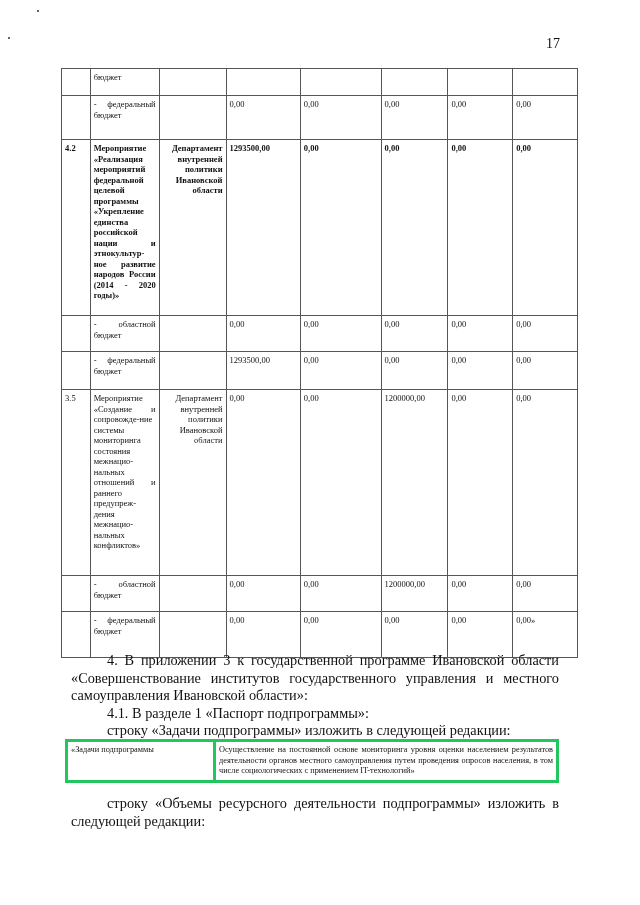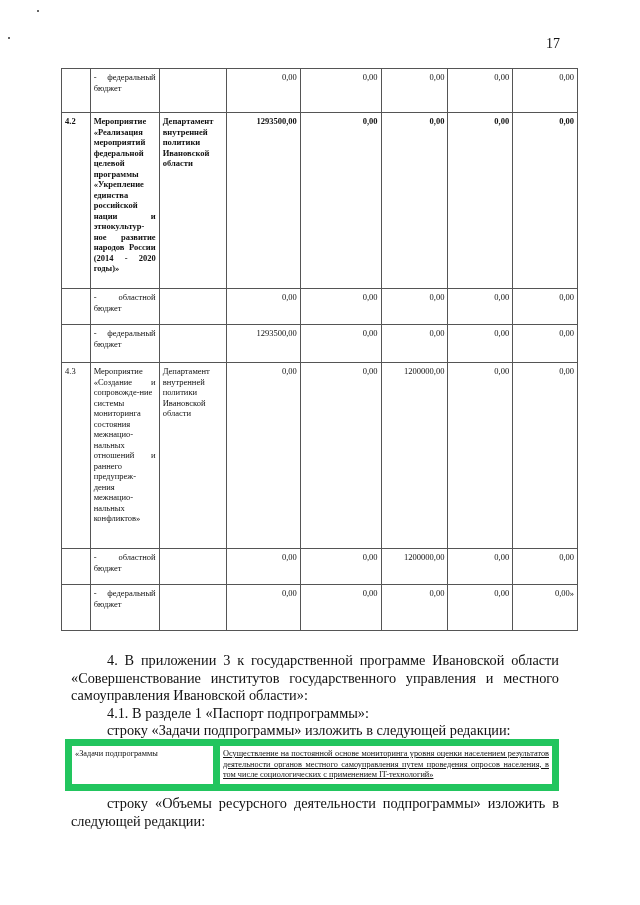--- a/index.html
+++ b/index.html
@@ -1,28 +1,28 @@
 <!DOCTYPE html>
 <html><head>
   <meta charset="utf-8">
   <style>
     html, body { margin: 0; padding: 0; background: #ffffff; }
     body { width: 640px; height: 905px; position: relative; overflow: hidden; font-family: "Liberation Serif", serif; color: #111; }
     .speck { position: absolute; width: 2px; height: 2px; background: #333; border-radius: 1px; }
     .page-num { position: absolute; left: 546px; top: 36px; font-size: 14px; text-align: right; }
     table.budget { position: absolute; left: 61px; top: 68px; border-collapse: collapse; table-layout: fixed; width: 517px; }
     table.budget td { border: 1px solid #555; font-size: 8.5px; line-height: 10.5px; vertical-align: top; padding: 3px 3px 2px 3px; }
-    table.budget td.num { text-align: right; }
+    table.budget td.num { text-align: left; }
     table.budget td.name { text-align: justify; }
-    table.budget td.dept { text-align: left; margin-left: 14px; }
+    table.budget td.dept { text-align: right; margin-left: 14px; }
     .para { position: absolute; left: 71px; width: 488px; font-size: 14.3px; line-height: 17.5px; text-align: justify; }
     .indent { text-indent: 36px; }
     table.tasks { position: absolute; left: 65px; top: 739px; border-collapse: collapse; table-layout: fixed; width: 494px; }
-    table.tasks td { border: 7px solid #22c55e; font-size: 8.3px; line-height: 10.6px; vertical-align: top; padding: 3px 3px; }
-    table.tasks td.val { text-align: justify; text-decoration: underline; }
+    table.tasks td { border: 3px solid #22c55e; font-size: 8.3px; line-height: 10.6px; vertical-align: top; padding: 3px 3px; }
+    table.tasks td.val { text-align: justify; }
   </style>
 </head>
 <body>
 
 <div class="speck" style="left:37px;top:10px;"></div>
 <div class="speck" style="left:8px;top:37px;"></div>
 
 <div class="page-num">17</div>
 
 <table class="budget">
@@ -30,20 +30,30 @@
     <col style="width:27px">
       <col style="width:65px">
       <col style="width:63px">
     <col style="width:70px">
       <col style="width:76px">
       <col style="width:63px">
       <col style="width:61px">
       <col style="width:61px">
   </colgroup>
   <tbody id="budget-body">
+      <tr style="height: 27px;">
+        <td></td>
+        <td class="name">бюджет</td>
+        <td class="dept"></td>
+        <td class="num"></td>
+        <td class="num"></td>
+        <td class="num"></td>
+        <td class="num"></td>
+        <td class="num"></td>
+      </tr>
       <tr style="height: 44px;">
         <td></td>
         <td class="name">- федеральный бюджет</td>
         <td class="dept"></td>
         <td class="num">0,00</td>
         <td class="num">0,00</td>
         <td class="num">0,00</td>
         <td class="num">0,00</td>
         <td class="num">0,00</td>
       </tr>
@@ -71,21 +81,21 @@
         <td></td>
         <td class="name">- федеральный бюджет</td>
         <td class="dept"></td>
         <td class="num">1293500,00</td>
         <td class="num">0,00</td>
         <td class="num">0,00</td>
         <td class="num">0,00</td>
         <td class="num">0,00</td>
       </tr>
       <tr style="height: 186px;">
-        <td>4.3</td>
+        <td>3.5</td>
         <td class="name">Мероприятие «Создание и сопровожде-ние системы мониторинга состояния межнацио-нальных отношений и раннего предупреж-дения межнацио-нальных конфликтов»</td>
         <td class="dept">Департамент внутренней политики Ивановской области</td>
         <td class="num">0,00</td>
         <td class="num">0,00</td>
         <td class="num">1200000,00</td>
         <td class="num">0,00</td>
         <td class="num">0,00</td>
       </tr>
       <tr style="height: 36px;">
         <td></td>

